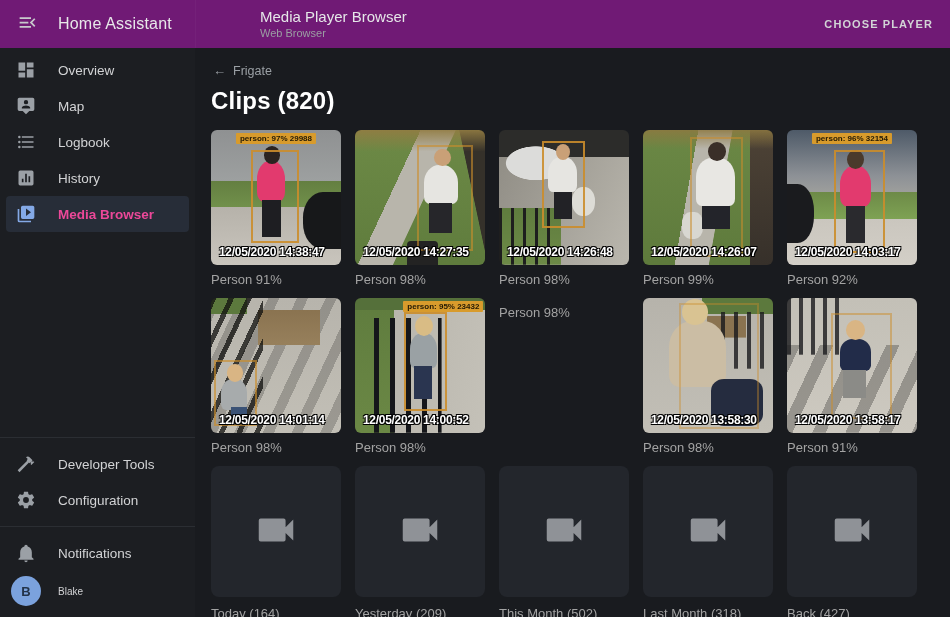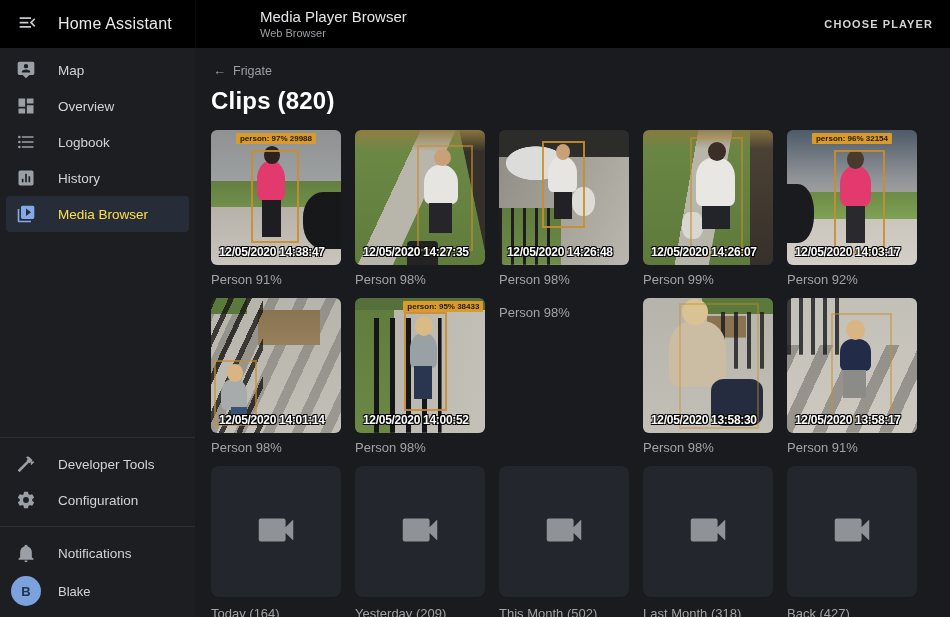--- a/index.html
+++ b/index.html
@@ -2,48 +2,48 @@
 <html style="--accent: #84a9e6; --overlay: #d89b2c; --avatar: #7ba2dd;"><head>
 <meta charset="utf-8">
 <style>
   html,body{margin:0;padding:0;}
   body{
     width:950px;height:617px;overflow:hidden;position:relative;
     background:#191b1f;font-family:"Liberation Sans",sans-serif;
     -webkit-font-smoothing:antialiased;
   }
   
-  .topbar{position:absolute;left:0;top:0;width:950px;height:48px;background:#000000;display:flex;z-index:5;}
+  .topbar{position:absolute;left:0;top:0;width:950px;height:48px;background:#701a75;display:flex;z-index:5;}
   .topbar-left{width:195px;display:flex;align-items:center;flex-shrink:0;}
   .menu-btn{width:24px;height:24px;margin-left:15px;display:flex;align-items:center;justify-content:center;cursor:pointer;}
   .menu-btn svg{width:21px;height:21px;fill:#c7c9cc;}
   .app-title{margin-left:19px;font-size:16px;color:#e7e8e9;letter-spacing:.2px;}
   .topbar-right{flex:1;display:flex;align-items:center;border-left:1px solid rgba(255,255,255,.03);gap:24px;}
   .media-title-block{margin-left:64px;line-height:1.15;}
   .media-title{font-size:15px;color:#e5e6e8;}
   .media-subtitle{font-size:11px;color:#9b9fa3;margin-top:2px;}
   .choose-player{margin-left:auto;margin-right:17px;font-size:11px;font-weight:700;
     letter-spacing:1.1px;color:#d2d4d6;cursor:pointer;}
   
   .sidebar{position:absolute;left:0;top:48px;width:195px;height:569px;background:#1c1e22;
     display:flex;flex-direction:column;z-index:4;}
   .nav{padding-top:4px;}
   .nav-item{height:36px;margin:0 6px;border-radius:4px;display:flex;align-items:center;cursor:pointer;}
   .nav-item .ico{width:20px;height:20px;margin-left:10px;flex-shrink:0;display:flex;}
   .nav-item .ico svg{width:20px;height:20px;fill:#9ba0a6;}
   .nav-item .lbl{margin-left:22px;font-size:13.5px;color:#d2d3d5;white-space:nowrap;}
   .nav-item.selected{background:#272d38;}
   .nav-item.selected .ico svg{fill:var(--accent,#84a9e6);}
-  .nav-item.selected .lbl{color:#fde047;font-weight:400;}
+  .nav-item.selected .lbl{color:#ec4899;font-weight:700;}
   .side-divider{height:1px;background:#2b2e33;margin:8px 0;}
   .sidebar-bottom{margin-top:auto;padding-bottom:6px;}
   .user-item{height:40px;margin:0 6px;display:flex;align-items:center;cursor:pointer;}
   .avatar{width:30px;height:30px;border-radius:50%;background:var(--avatar,#7ba2dd);margin-left:5px;
     display:flex;align-items:center;justify-content:center;font-size:13px;font-weight:700;color:#233349;}
-  .user-item .lbl{margin-left:17px;font-size:13px;color:#d2d3d5;}
+  .user-item .lbl{margin-left:17px;font-size:10px;color:#d2d3d5;}
   
   .content{position:absolute;left:195px;top:48px;width:755px;height:569px;background:#191b1f;
     padding:15px 0 0 16px;box-sizing:border-box;}
   .breadcrumb{display:flex;align-items:center;color:#9ba0a5;font-size:12.5px;cursor:pointer;margin-left:2px;}
   .breadcrumb .arrow{margin-right:7px;font-size:13px;}
   .page-title{margin-top:9px;font-size:24px;font-weight:700;color:#ffffff;letter-spacing:.2px;}
   .grid-row{display:flex;gap:14px;margin-top:15px;}
   .grid-row.r2{margin-top:11px;}
   .clip{width:130px;cursor:pointer;}
   .thumb{position:relative;width:130px;height:135px;border-radius:6px;overflow:hidden;background:#2a2c30;}
@@ -175,32 +175,32 @@
     </div>
     <div class="choose-player">CHOOSE PLAYER</div>
   </div>
 </div>
 
 <div class="sidebar">
   <div class="nav">
     <div class="nav-item">
       <span class="ico">
         <svg viewBox="0 0 24 24">
+            <path d="M13,3V9H21V3H13M3,13H11V3H3V13M3,21H11V15H3V21M13,21H21V11H13V21Z"></path>
+          </svg>
+      </span>
+      <span class="lbl">Overview</span>
+    </div>
+    <div class="nav-item">
+      <span class="ico">
+        <svg viewBox="0 0 24 24">
             <path fill-rule="evenodd" d="M20,2H4A2,2 0 0,0 2,4V16A2,2 0 0,0 4,18H8L12,22L16,18H20A2,2 0 0,0 22,16V4A2,2 0 0,0 20,2M12,4.8A2.6,2.6 0 0,1 14.6,7.4A2.6,2.6 0 0,1 12,10A2.6,2.6 0 0,1 9.4,7.4A2.6,2.6 0 0,1 12,4.8M17,15H7V13.9C7,12.2 10.33,11.3 12,11.3C13.67,11.3 17,12.2 17,13.9V15Z"></path>
           </svg>
       </span>
       <span class="lbl">Map</span>
-    </div>
-    <div class="nav-item">
-      <span class="ico">
-        <svg viewBox="0 0 24 24">
-            <path d="M13,3V9H21V3H13M3,13H11V3H3V13M3,21H11V15H3V21M13,21H21V11H13V21Z"></path>
-          </svg>
-      </span>
-      <span class="lbl">Overview</span>
     </div>
     <div class="nav-item">
       <span class="ico">
         <svg viewBox="0 0 24 24">
             <path d="M7,5H21V7H7V5M7,13V11H21V13H7M4,4.5A1.5,1.5 0 0,1 5.5,6A1.5,1.5 0 0,1 4,7.5A1.5,1.5 0 0,1 2.5,6A1.5,1.5 0 0,1 4,4.5M4,10.5A1.5,1.5 0 0,1 5.5,12A1.5,1.5 0 0,1 4,13.5A1.5,1.5 0 0,1 2.5,12A1.5,1.5 0 0,1 4,10.5M7,19V17H21V19H7M4,16.5A1.5,1.5 0 0,1 5.5,18A1.5,1.5 0 0,1 4,19.5A1.5,1.5 0 0,1 2.5,18A1.5,1.5 0 0,1 4,16.5Z"></path>
           </svg>
       </span>
       <span class="lbl">Logbook</span>
     </div>
     <div class="nav-item">
@@ -332,21 +332,21 @@
         <div class="fig f1"></div>
         <div class="fig f2"></div>
           <div class="fig f4"></div>
         <div class="bbox"></div>
         <div class="ts">12/05/2020 14:01:14</div>
       </div>
       <div class="caption">Person 98%</div>
     </div>
     <div class="clip">
       <div class="thumb scene-7">
-        <div class="ovl">person: 95% 38433</div>
+        <div class="ovl">person: 95% 23432</div>
         <div class="fig f1"></div>
         <div class="fig f2"></div>
           <div class="fig f4"></div>
         <div class="bbox"></div>
         <div class="ts">12/05/2020 14:00:52</div>
       </div>
       <div class="caption">Person 98%</div>
     </div>
     <div class="clip">
       <div class="caption">Person 98%</div>

